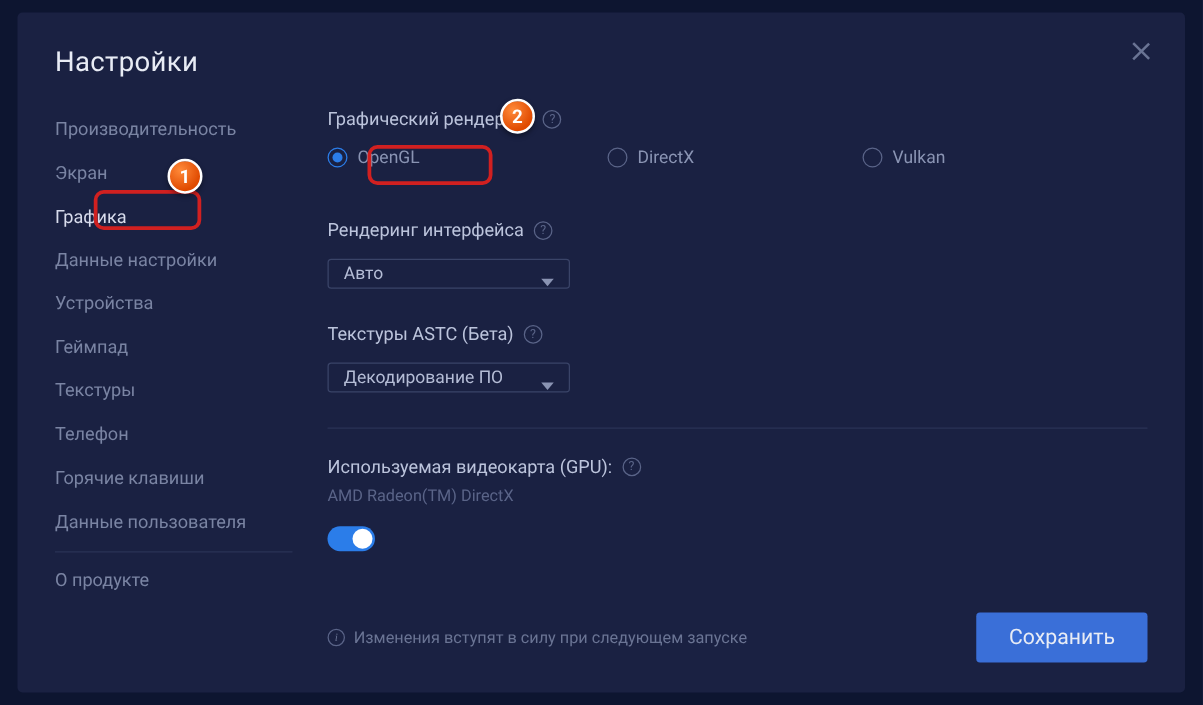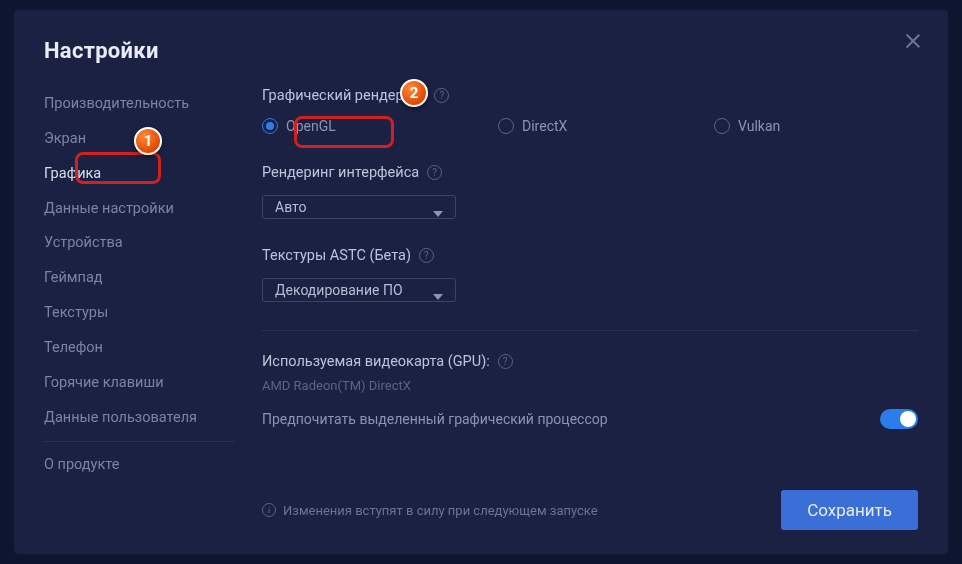--- a/index.html
+++ b/index.html
@@ -2,30 +2,30 @@
 <html><head>
 <meta charset="utf-8">
 <style>
 *{margin:0;padding:0;box-sizing:border-box;font-family:-apple-system,BlinkMacSystemFont,"Segoe UI",Roboto,sans-serif}
 body{background:#0d1530;width:962px;height:564px;overflow:hidden;color:#8a94b3}
 .modal{position:absolute;top:10px;left:14px;right:14px;bottom:10px;background:#1a2142;border-radius:4px;padding:28px 30px 24px 30px;display:flex;flex-direction:column}
 .close-btn{position:absolute;top:22px;right:26px;width:18px;height:18px;cursor:pointer}
 .close-btn::before,.close-btn::after{content:"";position:absolute;left:8px;top:0;width:1.5px;height:18px;background:#6a7494}
 .close-btn::before{transform:rotate(45deg)}
 .close-btn::after{transform:rotate(-45deg)}
-.title{color:#e8ecf5;font-size:22px;font-weight:700;margin-bottom:24px;letter-spacing:0.3px}
+.title{color:#e8ecf5;font-size:22px;font-weight:400;margin-bottom:24px;letter-spacing:0.3px}
 .body{display:flex;flex:1;gap:28px;min-height:0}
 .sidebar{width:190px;display:flex;flex-direction:column;gap:0}
 .side-item{padding:8px 0;font-size:14.5px;color:#7a84a3;cursor:pointer;line-height:1.3}
 .side-item.active{color:#d8dcec}
 .side-hr{border:none;border-top:1px solid #2a3356;margin:6px 0}
 .content{flex:1;display:flex;flex-direction:column;min-width:0}
 .section-title{color:#bcc4dc;font-size:14.5px;margin-bottom:14px;display:flex;align-items:center;gap:8px}
 .help-icon{width:15px;height:15px;border:1px solid #5a6488;border-radius:50%;display:inline-flex;align-items:center;justify-content:center;font-size:10px;color:#5a6488}
-.radio-row{display:flex;gap:16px;margin-bottom:30px}
+.radio-row{display:flex;gap:4px;margin-bottom:42px}
 .radio-opt{display:flex;align-items:center;gap:8px;cursor:pointer;font-size:14px;color:#8a94b3}
 .radio-opt:nth-child(1){width:220px}
 .radio-opt:nth-child(2){width:200px}
 .radio{width:16px;height:16px;border:1.5px solid #5a6488;border-radius:50%;position:relative;flex-shrink:0}
 .radio.checked{border-color:#2b7de9}
 .radio.checked::after{content:"";position:absolute;top:2.5px;left:2.5px;width:8px;height:8px;background:#2b7de9;border-radius:50%}
 .select{width:194px;height:24px;background:#1a2142;border:1px solid #3a4468;border-radius:3px;display:flex;align-items:center;padding:0 12px;color:#b5bdd6;font-size:14px;cursor:pointer;position:relative;margin-bottom:28px}
 .select::after{content:"";position:absolute;right:12px;top:15px;border-left:5px solid transparent;border-right:5px solid transparent;border-top:6px solid #8a94b3}
 .divider{height:1px;background:#2a3356;margin:0 0 22px 0}
 .gpu-name{color:#5a6488;font-size:13px;margin-top:-6px;margin-bottom:16px}
@@ -104,21 +104,20 @@
       </div>
 
       <div class="divider"></div>
 
       <div class="section-title">
         <span>Используемая видеокарта (GPU):</span>
         <span class="help-icon">?</span>
       </div>
       <div class="gpu-name">AMD Radeon(TM) DirectX</div>
       <div class="toggle-row">
-        <span class="toggle-label">Предпочитать выделенный графический процессор</span>
         <div class="toggle"></div>
       </div>
 
       <div class="footer">
         <div class="notice">
           <span class="info-icon">i</span>
           <span>Изменения вступят в силу при следующем запуске</span>
         </div>
         <button class="save-btn">Сохранить</button>
       </div>

